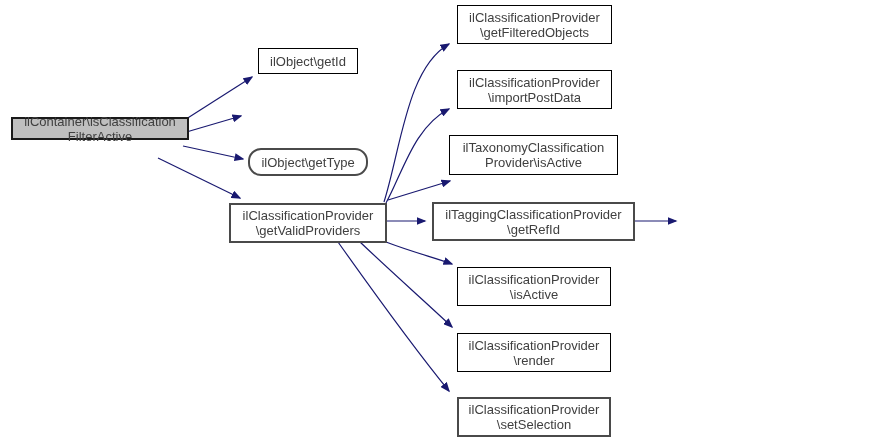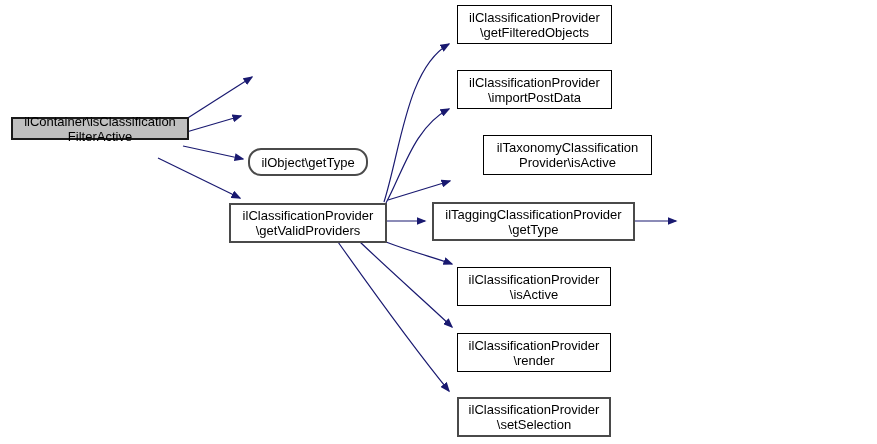--- a/index.html
+++ b/index.html
@@ -11,21 +11,21 @@
     overflow:hidden;
   }
   #edges{position:absolute;left:0;top:0;width:877px;height:444px;}
   .node{
     position:absolute;
     box-sizing:border-box;
     display:flex;align-items:center;justify-content:center;
     text-align:center;
     white-space:pre-line;
     font-size:13px;line-height:15px;
-    color:#000000;
+    color:#404040;
     background:#ffffff;
     cursor:pointer;
   }
   .b-thin{border:1px solid #000000;}
   .b-thick{border:2px solid #4a4a4a;}
   .start{background:#bfbfbf;border:2px solid #1a1a1a;cursor:default;}
   .edge{stroke:#191970;stroke-width:1.2;fill:none;}
 </style>
 </head>
 <body>
@@ -48,38 +48,39 @@
     <path class="edge" d="M 387,221 L 425,221" marker-end="url(#arrow)"></path>
     <path class="edge" d="M 386,242 C 412,252 436,258 452,264" marker-end="url(#arrow)"></path>
     <path class="edge" d="M 360,242 C 398,278 430,306 452,327" marker-end="url(#arrow)"></path>
     <path class="edge" d="M 338,242 C 382,304 422,358 449,391" marker-end="url(#arrow)"></path>
     <path class="edge" d="M 635,221 L 676,221" marker-end="url(#arrow)"></path>
   </svg>
 
   <div class="node start" style="left:5px;top:117px;width:178px;height:23px;margin-left:6px;">ilContainer\isClassification
 FilterActive</div>
 
+  <div class="node b-thin" style="left:258px;top:48px;width:100px;height:26px;">ilObject\getId</div>
 
 
   <div class="node b-thick" style="left:248px;top:148px;width:120px;height:28px;border-radius:13px;">ilObject\getType</div>
 
   <div class="node b-thick" style="left:229px;top:203px;width:158px;height:40px;">ilClassificationProvider
 \getValidProviders</div>
 
   <div class="node b-thin" style="left:457px;top:5px;width:155px;height:39px;">ilClassificationProvider
 \getFilteredObjects</div>
 
   <div class="node b-thin" style="left:457px;top:70px;width:155px;height:39px;">ilClassificationProvider
 \importPostData</div>
 
-  <div class="node b-thin" style="left:449px;top:135px;width:169px;height:40px;margin-left:34px;">ilTaxonomyClassification
+  <div class="node b-thin" style="left:449px;top:135px;width:169px;height:40px;">ilTaxonomyClassification
 Provider\isActive</div>
 
   <div class="node b-thick" style="left:432px;top:202px;width:203px;height:39px;">ilTaggingClassificationProvider
-\getType</div>
+\getRefId</div>
 
   <div class="node b-thin" style="left:457px;top:267px;width:154px;height:39px;">ilClassificationProvider
 \isActive</div>
 
   <div class="node b-thin" style="left:457px;top:333px;width:154px;height:39px;">ilClassificationProvider
 \render</div>
 
   <div class="node b-thick" style="left:457px;top:397px;width:154px;height:40px;">ilClassificationProvider
 \setSelection</div>
 

